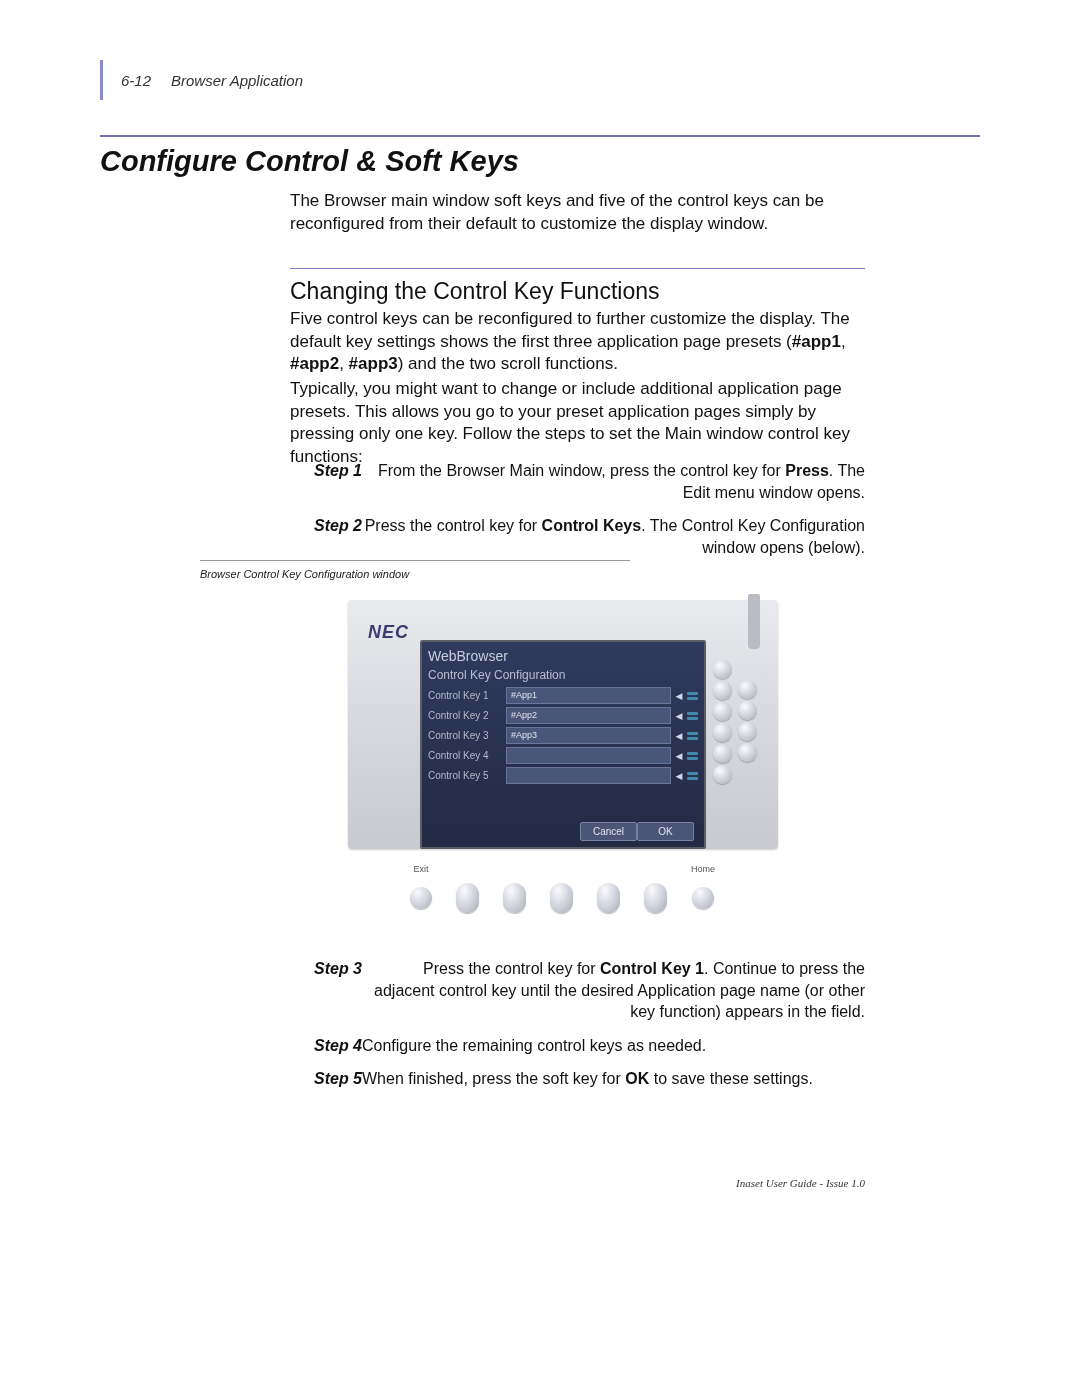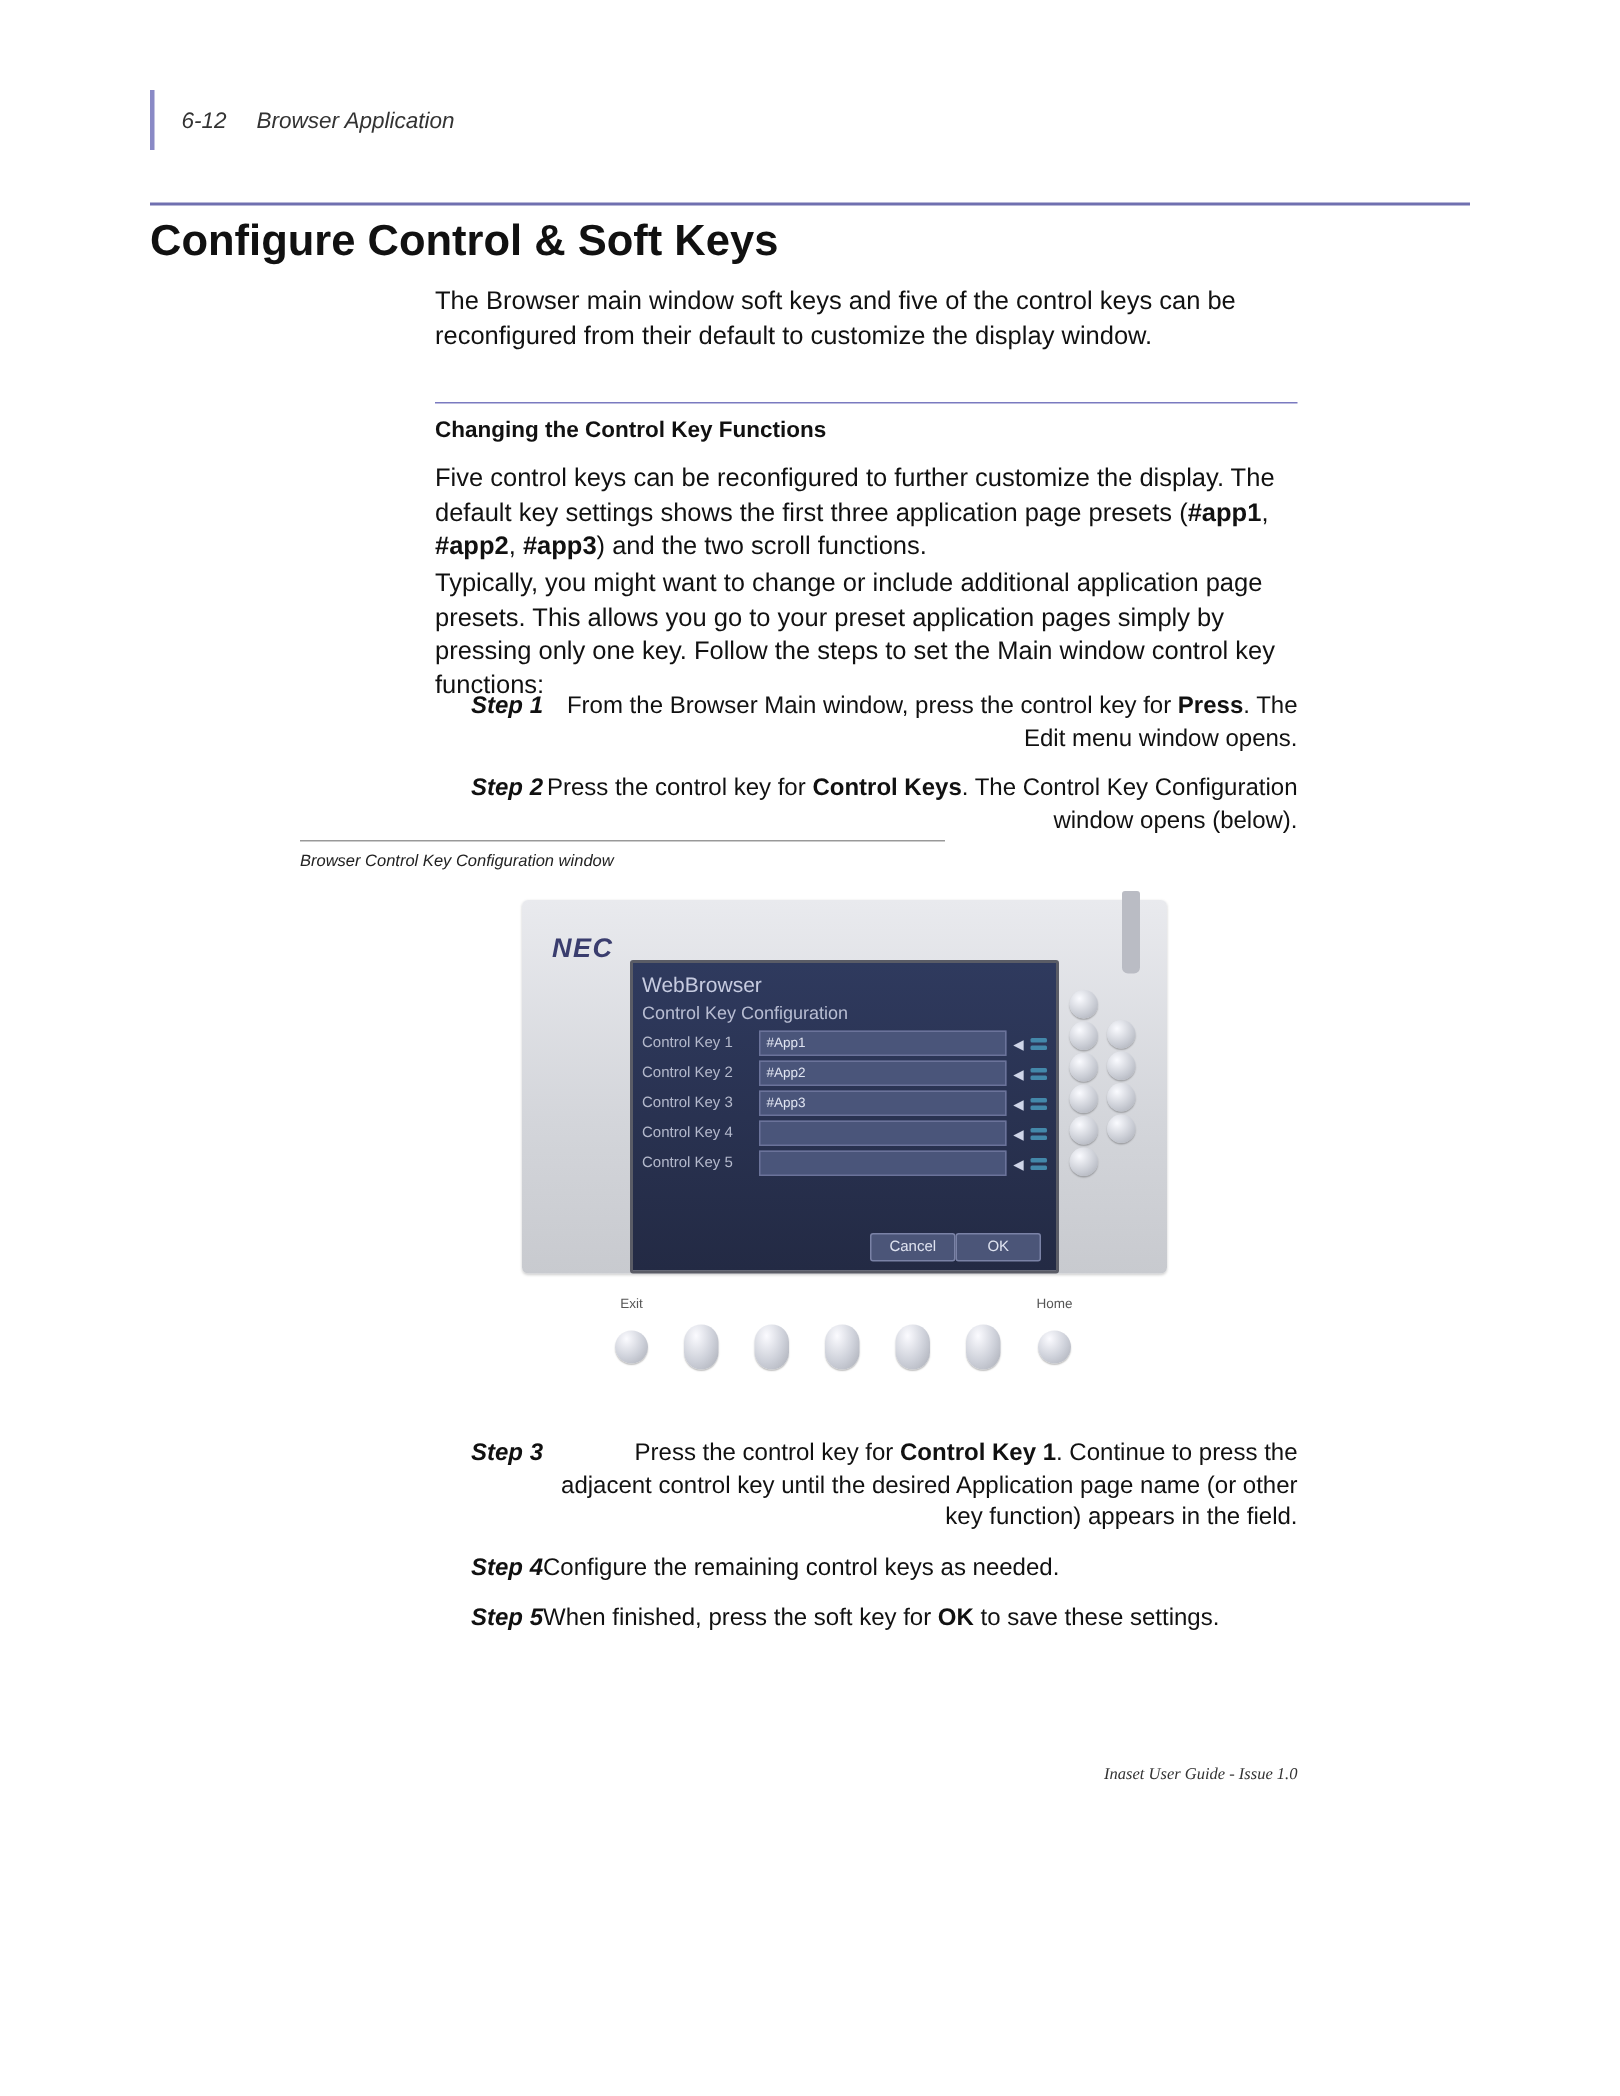--- a/index.html
+++ b/index.html
@@ -38,20 +38,21 @@
     border-top: 2px solid #7070b0;
   }
   .h1 {
     position: absolute;
     left: 100px;
     top: 145px;
     font-family: Arial, Helvetica, sans-serif;
     font-weight: bold;
     font-size: 29px;
     color: #111;
+    font-style: italic;
   }
   .intro {
     position: absolute;
     left: 290px;
     right: 215px;
     top: 190px;
     font-size: 17px;
     line-height: 1.35;
   }
   .sub-rule {
@@ -59,22 +60,22 @@
     left: 290px;
     right: 215px;
     top: 268px;
     border-top: 1px solid #7a7ac0;
   }
   .h2 {
     position: absolute;
     left: 290px;
     top: 278px;
     font-family: Arial, Helvetica, sans-serif;
-    font-weight: bold;
-    font-size: 15px;
+    font-weight: normal;
+    font-size: 23px;
   }
   .para1 {
     position: absolute;
     left: 290px;
     right: 215px;
     top: 308px;
     font-size: 17px;
     line-height: 1.33;
   }
   .para1 b { font-weight: bold; }

